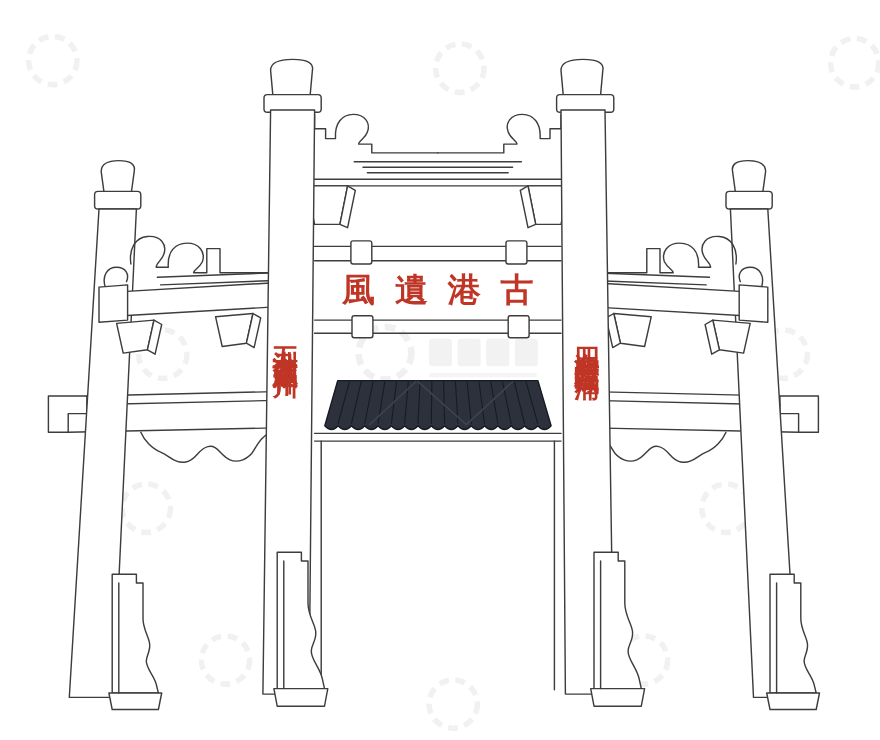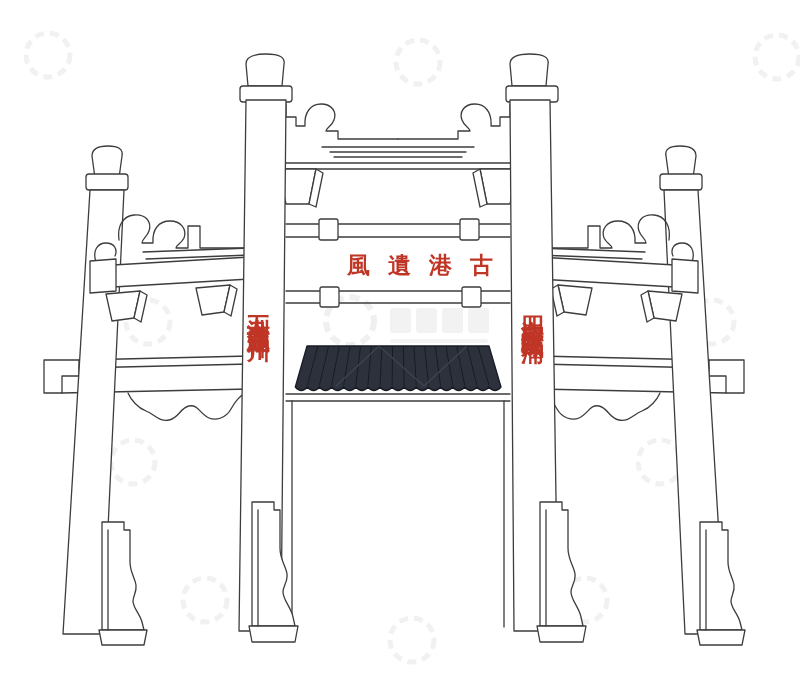--- a/index.html
+++ b/index.html
@@ -11,22 +11,22 @@
     font-family:"DejaVu Sans","Liberation Sans",sans-serif;
   }
   .stage svg{position:absolute;left:0;top:0;}
   .inscription{
     position:absolute;
     color:#bf3526;            
     font-weight:bold;
     -webkit-user-select:none;user-select:none;
   }
   .plaque-text{
-    left:286px;top:243px;width:268px;height:44px;
-    font-size:23px;line-height:44px;
+    left:286px;top:243px;width:224px;height:44px;
+    font-size:30px;line-height:44px;
     letter-spacing:18px;text-align:center;text-indent:18px;
     white-space:nowrap;
   }
   .couplet{
     writing-mode:vertical-rl;
     text-orientation:upright;
     font-size:23px;
     letter-spacing:4px;
     line-height:30px;
     height:215px;

